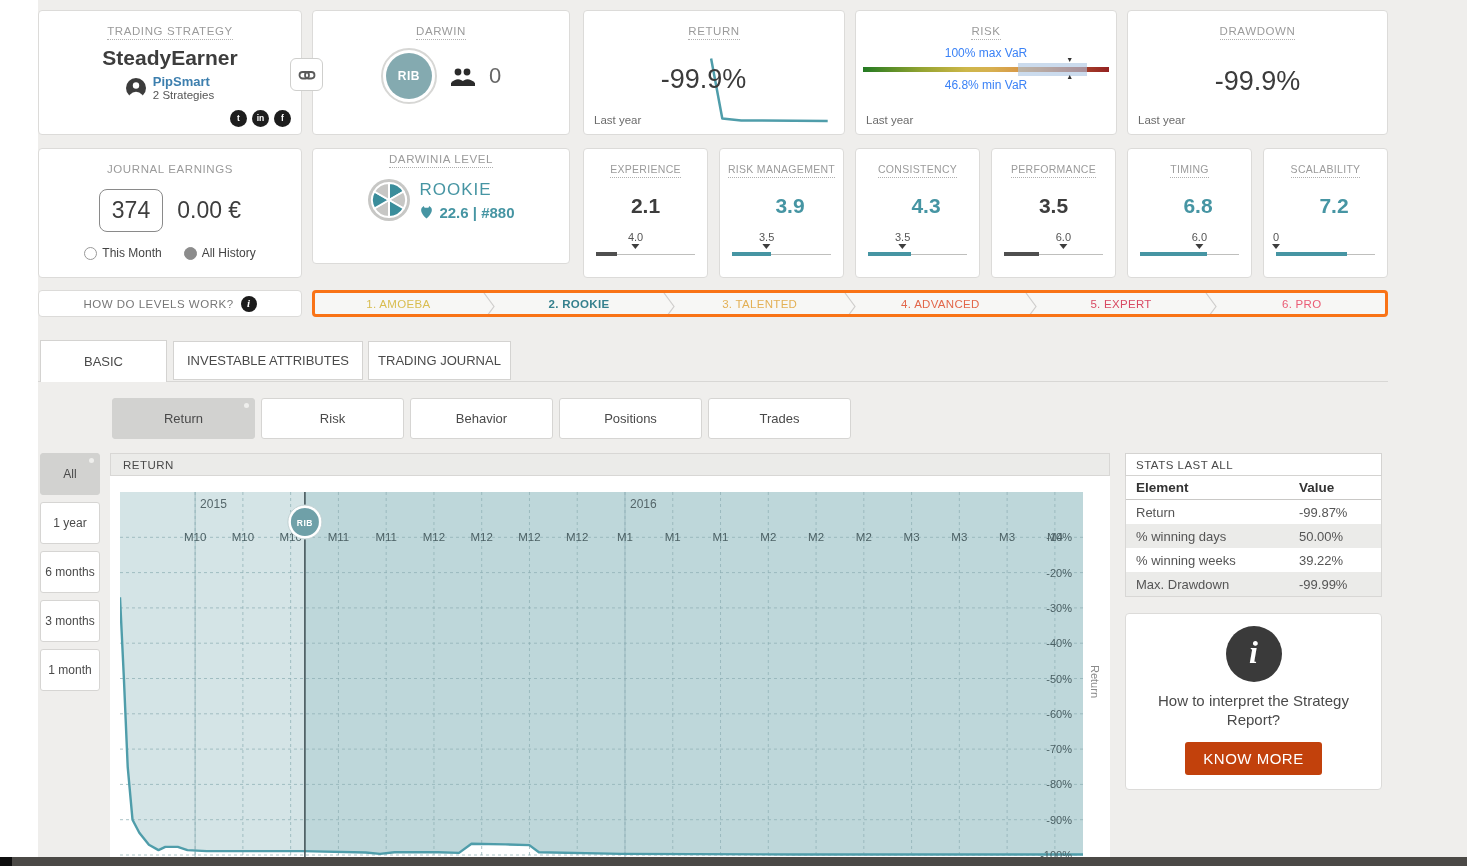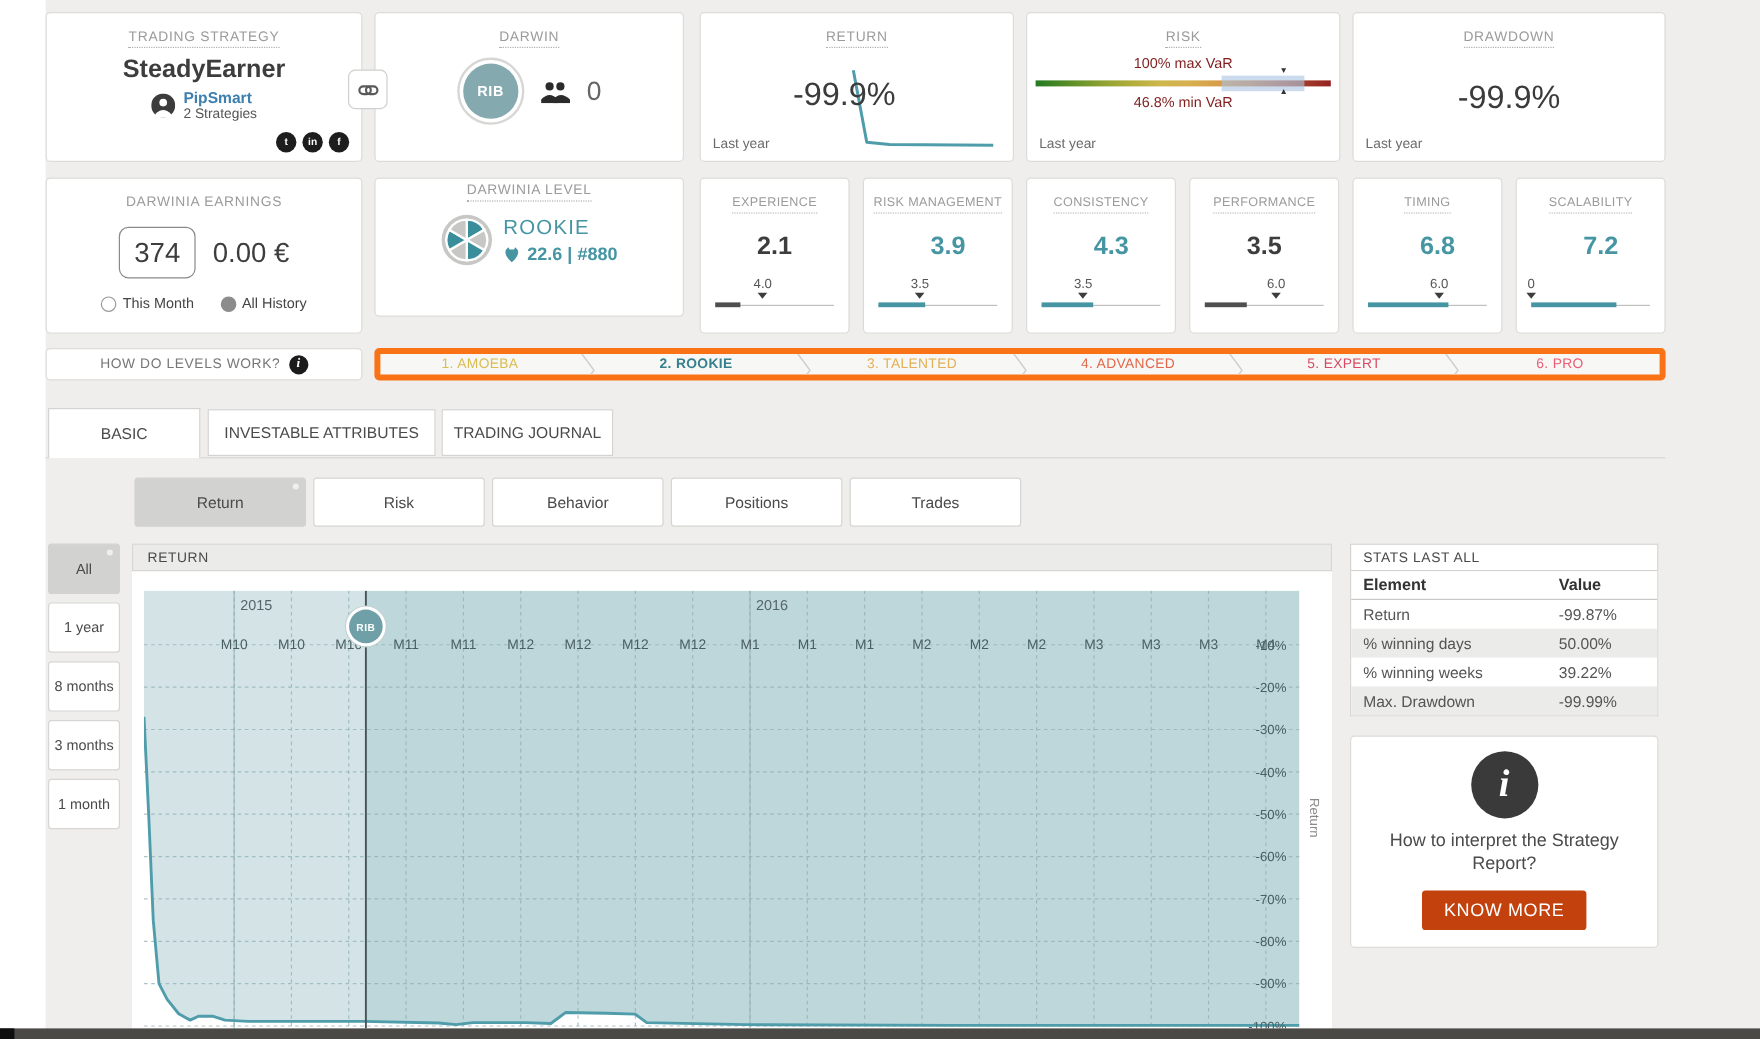--- a/index.html
+++ b/index.html
@@ -25,21 +25,21 @@
   .darwin-body { display:flex; align-items:center; justify-content:center; gap:12px; margin-top:8px; }
   .rib-outer { width:56px; height:56px; border-radius:50%; border:2px solid #d7d7d5; background:#fff; display:flex; align-items:center; justify-content:center; }
   .rib-inner { width:46px; height:46px; border-radius:50%; background:#84aab0; color:#fff; font-size:12px; font-weight:bold; letter-spacing:.5px; display:flex; align-items:center; justify-content:center; }
   .inv-count { font-size:22px; color:#666; }
   #card-return { left:583px; top:10px; width:262px; height:125px; padding-top:10px; }
   #card-risk { left:855px; top:10px; width:262px; height:125px; padding-top:10px; }
   #card-drawdown { left:1127px; top:10px; width:261px; height:125px; padding-top:10px; }
   .spark-wrap { position:absolute; inset:0; }
   .ret-val { position:absolute; left:46%; top:55%; transform:translate(-50%,-50%); }
   .dd-val { margin-top:26px; }
-  .risk-line { font-size:12px; color:#7f1d1d; margin-top:6px; }
+  .risk-line { font-size:12px; color:#3b82f6; margin-top:6px; }
   .risk-bar-wrap { position:relative; width:246px; margin:7px auto 6px auto; height:5px; }
   .risk-bar { width:100%; height:5px; background:linear-gradient(to right,#237a23 0%,#5d8f28 12%,#94a432 24%,#b3ad3c 33%,#cdb74a 42%,#d7b050 52%,#d89c49 62%,#cd7f3f 72%,#b75a35 82%,#a33b28 91%,#952222 100%); }
   .risk-hl { position:absolute; top:-4px; height:13px; background:rgba(171,197,226,.62); }
   .risk-mk { position:absolute; font-size:7px; color:#333; transform:translateX(-50%); }
   
   #card-earnings { left:38px; top:148px; width:264px; height:130px; padding-top:10px; }
   .earn-row { display:flex; align-items:center; justify-content:center; gap:14px; margin-top:12px; }
   .earn-box { border:1px solid #8a8a8a; border-radius:8px; padding:7px 12px; font-size:23px; color:#3d3d3d; }
   .earn-amt { font-size:23px; color:#3d3d3d; }
   .radio-row { display:flex; justify-content:center; gap:22px; margin-top:14px; font-size:12px; color:#444; }
@@ -59,21 +59,21 @@
   .attr-bench { position:absolute; transform:translateX(-50%); text-align:center; font-size:11px; color:#555; top:0; }
   .attr-tri { width:0; height:0; border-left:4px solid transparent; border-right:4px solid transparent; border-top:5px solid #3d3d3d; margin:1px auto 0 auto; }
   .attr-track { position:absolute; left:0; right:0; top:21px; height:4px; }
   .attr-track:before { content:""; position:absolute; left:0; right:0; top:1.5px; height:1px; background:#bfbfbd; }
   .attr-fill { position:absolute; left:0; top:0; height:4px; }
   .attr-fill.teal { background:#4695a3; } .attr-fill.dark { background:#4f4f4f; }
   
   #card-howlevels { left:38px; top:290px; width:264px; height:27px; display:flex; align-items:center; justify-content:center; gap:7px; cursor:pointer; }
   .howlevels-txt { font-size:11.5px; letter-spacing:.5px; color:#777; }
   .info-dot { width:16px; height:16px; border-radius:50%; background:#1b1b1b; color:#fff; font-family:"Liberation Serif",serif; font-style:italic; font-weight:bold; font-size:11px; text-align:center; line-height:15px; }
-  #levels-bar { position:absolute; left:312px; top:290px; width:1076px; height:27px; background:#f7f7f5; border:5px solid #f97316; border-radius:4px; display:flex; align-items:stretch; overflow:hidden; }
+  #levels-bar { position:absolute; left:312px; top:290px; width:1076px; height:27px; background:#f7f7f5; border:3px solid #f97316; border-radius:4px; display:flex; align-items:stretch; overflow:hidden; }
   .level-seg { flex:1; display:flex; align-items:center; justify-content:center; font-size:11.5px; letter-spacing:.3px; cursor:pointer; }
   .level-chev { flex:0 0 14px; }
   
   .tab { position:absolute; background:#fff; border:1px solid #d4d3d1; font-size:13px; color:#4a4a4a; display:flex; align-items:center; justify-content:center; cursor:pointer; }
   #tab-underline { position:absolute; left:38px; top:381px; width:1350px; height:1px; background:#d8d7d5; }
   
   .pill { position:absolute; background:#fff; border:1px solid #d6d5d3; border-radius:3px; font-size:13px; color:#4a4a4a; display:flex; align-items:center; justify-content:center; cursor:pointer; }
   .pill.active { background:#d2d2d0; border-color:#d2d2d0; }
   .btn-dot { position:absolute; top:4px; right:5px; width:5px; height:5px; border-radius:50%; background:#efefed; }
   
@@ -178,21 +178,21 @@
   <div class="period">Last year</div>
 </div>
 
 <div class="card tcenter" id="card-drawdown">
   <span class="card-title">DRAWDOWN</span>
   <div class="dd-val big-val">-99.9%</div>
   <div class="period">Last year</div>
 </div>
 
 <div class="card tcenter" id="card-earnings">
-  <span class="card-title" style="border-bottom:none">DARWINIA EARNINGS</span>
+  <span class="card-title" style="border-bottom:none">JOURNAL EARNINGS</span>
   <div class="earn-row">
     <span class="earn-box">374</span>
     <span class="earn-amt">0.00 €</span>
   </div>
   <div class="radio-row" id="earn-radios">
       <span class="radio-opt">
         <span class="radio"></span>
         <span>This Month</span>
       </span>
       <span class="radio-opt">
@@ -336,21 +336,21 @@
 <div id="subtabs">
     <div class="pill active" style="left: 112px; top: 398px; width: 143px; height: 41px;">Return<span class="btn-dot"></span></div>
     <div class="pill" style="left: 261px; top: 398px; width: 143px; height: 41px;">Risk</div>
     <div class="pill" style="left: 410px; top: 398px; width: 143px; height: 41px;">Behavior</div>
     <div class="pill" style="left: 559px; top: 398px; width: 143px; height: 41px;">Positions</div>
     <div class="pill" style="left: 708px; top: 398px; width: 143px; height: 41px;">Trades</div>
   </div>
 <div id="ranges">
     <div class="pill active" style="left: 40px; top: 453px; width: 60px; height: 42px; font-size: 12px;">All<span class="btn-dot"></span></div>
     <div class="pill" style="left: 40px; top: 502px; width: 60px; height: 42px; font-size: 12px;">1 year</div>
-    <div class="pill" style="left: 40px; top: 551px; width: 60px; height: 42px; font-size: 12px;">8 months</div>
+    <div class="pill" style="left: 40px; top: 551px; width: 60px; height: 42px; font-size: 12px;">6 months</div>
     <div class="pill" style="left: 40px; top: 600px; width: 60px; height: 42px; font-size: 12px;">3 months</div>
     <div class="pill" style="left: 40px; top: 649px; width: 60px; height: 42px; font-size: 12px;">1 month</div>
   </div>
 
 <div id="chart-panel">
   <div id="chart-header">RETURN</div>
   <div id="plot">
       <svg width="963" height="374">
         <path d="M0.0,105.3 L3.9,186.5 L7.7,274.8 L12.5,327.7 L19.3,340.8 L28.9,352.8 L38.5,358.1 L45.3,354.9 L57.8,354.9 L67.4,358.1 L86.7,359.1 L183.0,359.1 L245.6,360.5 L260.0,361.9 L274.5,360.2 L317.8,360.2 L339.0,360.9 L351.5,351.7 L385.2,352.4 L409.3,353.1 L418.9,360.2 L500.8,361.9 L674.1,362.5 L963.0,362.5 L963,0 L0,0 Z" fill="#bed7da"></path>
         <rect x="0" y="0" width="184.89600000000002" height="374" fill="#ffffff" opacity="0.34"></rect>

